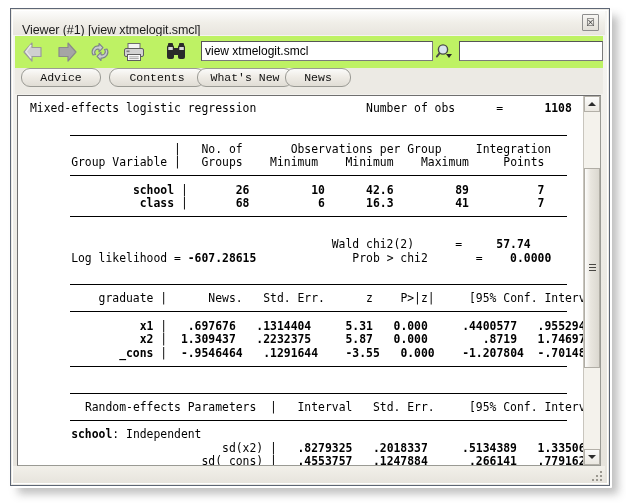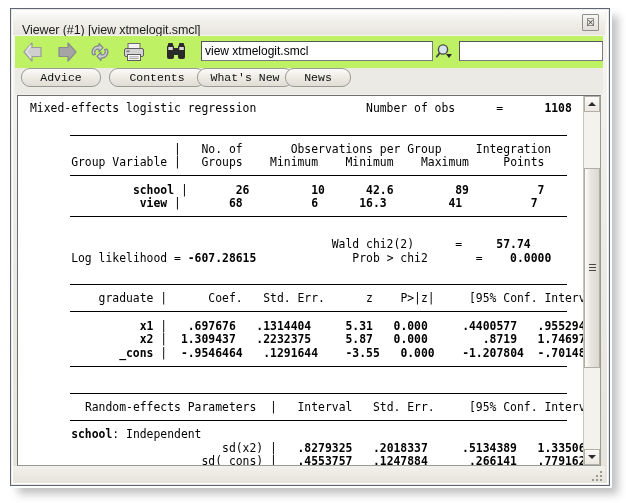--- a/index.html
+++ b/index.html
@@ -354,28 +354,28 @@
     <div id="content-pane">
 
       <div id="content-text">
         <pre class="stata"><span>Mixed-effects logistic regression</span><span>                </span><span>Number of obs</span><span>      </span><span>=</span><span>      </span><b>1108</b>
 
 <span style="display:inline-block;width:40px"></span><span style="display:inline-block;width:497px;border-top:1px solid #000;height:1px;vertical-align:middle"></span>
 <span>                     |   </span><span>No. of</span><span>       </span><span>Observations per Group</span><span>     </span><span>Integration</span>
 <span>      </span><span>Group Variable</span><span> |   </span><span>Groups</span><span>    </span><span>Minimum</span><span>    </span><span>Minimum</span><span>    </span><span>Maximum</span><span>     </span><span>Points</span>
 <span style="display:inline-block;width:40px"></span><span style="display:inline-block;width:497px;border-top:1px solid #000;height:1px;vertical-align:middle"></span>
 <span>               </span><b>school</b><span> |       </span><b>26</b><span>         </span><b>10</b><span>      </span><b>42.6</b><span>         </span><b>89</b><span>          </span><b>7</b>
-<span>                </span><b>view</b><span> |       </span><b>68</b><span>          </span><b>6</b><span>      </span><b>16.3</b><span>         </span><b>41</b><span>          </span><b>7</b>
+<span>                </span><b>class</b><span> |       </span><b>68</b><span>          </span><b>6</b><span>      </span><b>16.3</b><span>         </span><b>41</b><span>          </span><b>7</b>
 <span style="display:inline-block;width:40px"></span><span style="display:inline-block;width:497px;border-top:1px solid #000;height:1px;vertical-align:middle"></span>
 
 <span>                                            </span><span>Wald chi2(2)</span><span>      </span><span>=</span><span>     </span><b>57.74</b>
 <span>      </span><span>Log likelihood =</span><span> </span><b>-607.28615</b><span>              </span><span>Prob &gt; chi2</span><span>       </span><span>=</span><span>    </span><b>0.0000</b>
 
 <span style="display:inline-block;width:40px"></span><span style="display:inline-block;width:497px;border-top:1px solid #000;height:1px;vertical-align:middle"></span>
-<span>          </span><span>graduate</span><span> |      </span><span>Coef.</span><span>   </span><span>Std. Err.</span><span>      </span><span>z</span><span>    </span><span>P&gt;|z|</span><span>     </span><span>[95% Conf. Interval]</span>
+<span>          </span><span>graduate</span><span> |      </span><span>News.</span><span>   </span><span>Std. Err.</span><span>      </span><span>z</span><span>    </span><span>P&gt;|z|</span><span>     </span><span>[95% Conf. Interval]</span>
 <span style="display:inline-block;width:40px"></span><span style="display:inline-block;width:497px;border-top:1px solid #000;height:1px;vertical-align:middle"></span>
 <span>                </span><b>x1</b><span> |   </span><b>.697676</b><span>   </span><b>.1314404</b><span>     </span><b>5.31</b><span>   </span><b>0.000</b><span>     </span><b>.4400577</b><span>   </span><b>.9552944</b>
 <span>                </span><b>x2</b><span> |  </span><b>1.309437</b><span>   </span><b>.2232375</b><span>     </span><b>5.87</b><span>   </span><b>0.000</b><span>        </span><b>.8719</b><span>   </span><b>1.746975</b>
 <span>             </span><b>_cons</b><span> |  </span><b>-.9546464</b><span>   </span><b>.1291644</b><span>    </span><b>-3.55</b><span>   </span><b>0.000</b><span>    </span><b>-1.207804</b><span>  </span><b>-.7014889</b>
 <span style="display:inline-block;width:40px"></span><span style="display:inline-block;width:497px;border-top:1px solid #000;height:1px;vertical-align:middle"></span>
 
 <span style="display:inline-block;width:40px"></span><span style="display:inline-block;width:497px;border-top:1px solid #000;height:1px;vertical-align:middle"></span>
 <span>        </span><span>Random-effects Parameters</span><span>  |   </span><span>Interval</span><span>   </span><span>Std. Err.</span><span>     </span><span>[95% Conf. Interval]</span>
 <span style="display:inline-block;width:40px"></span><span style="display:inline-block;width:497px;border-top:1px solid #000;height:1px;vertical-align:middle"></span>
 <span>      </span><b>school</b><span>: Independent</span>

